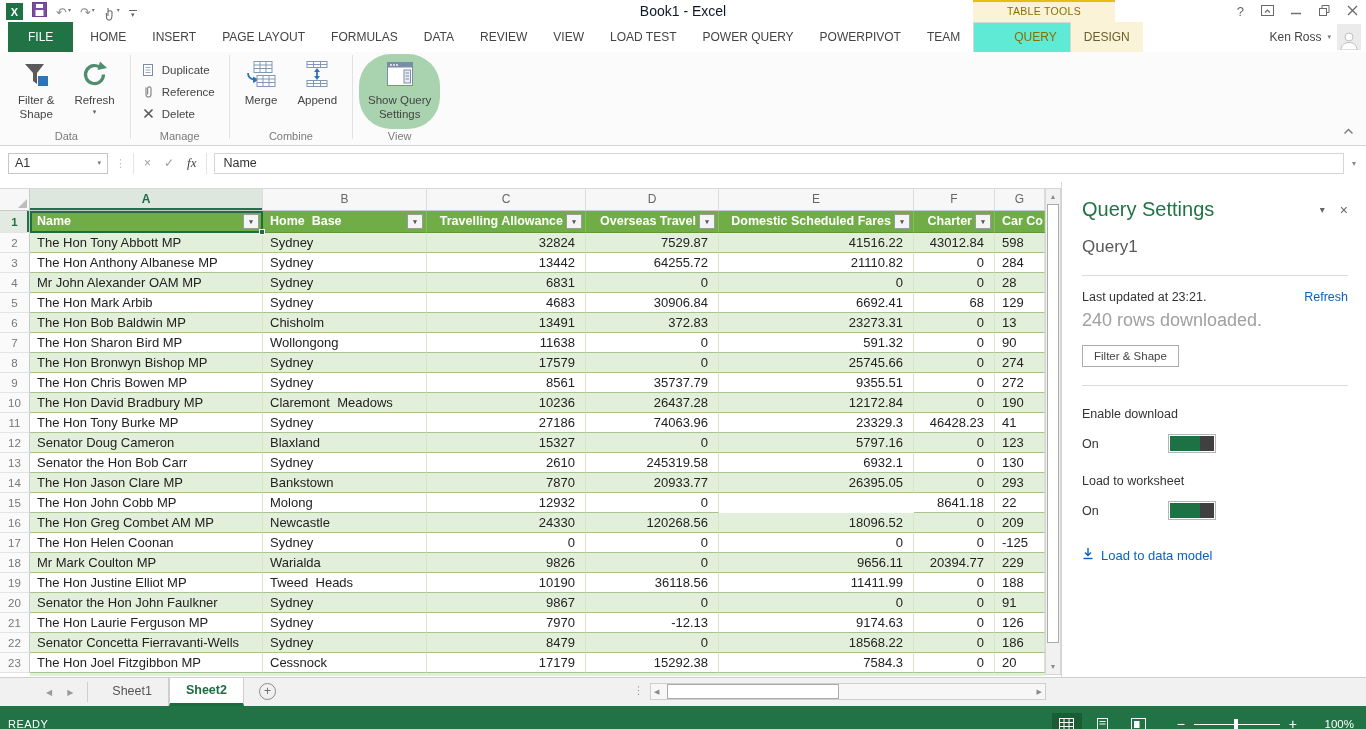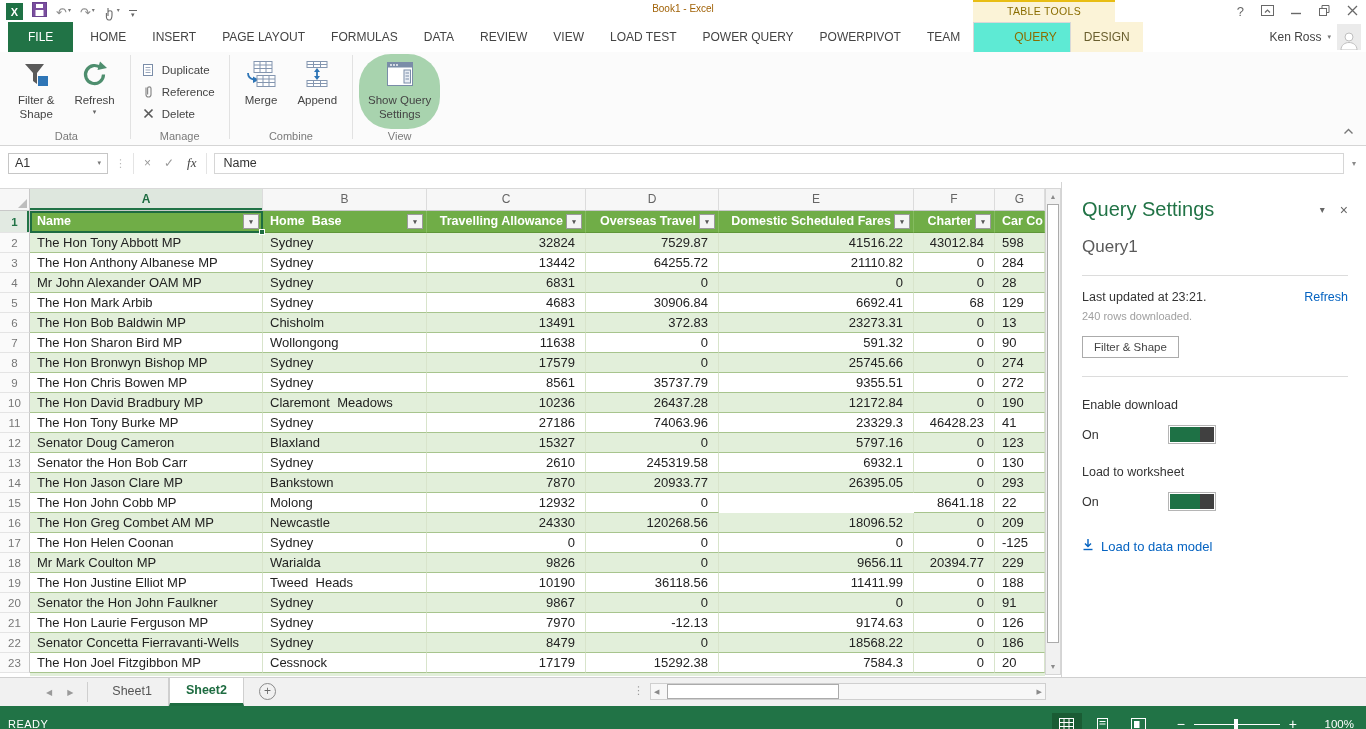--- a/index.html
+++ b/index.html
@@ -9,21 +9,21 @@
 
   
   .titlebar{position:absolute;top:0;left:0;right:0;height:22px;background:#fff;}
   .qat{position:absolute;left:6px;top:2px;display:flex;align-items:center;gap:9px;}
   .xl-logo{width:17px;height:17px;background:#1E7145;color:#fff;font-size:11px;font-weight:bold;
            display:inline-flex;align-items:center;justify-content:center;}
   .qi{color:#8E8E8E;font-size:13px;line-height:17px;display:inline-flex;align-items:flex-end;gap:1px;}
   .qcaret{font-size:6px;color:#777;padding-bottom:2px;}
   .qmore{display:inline-block;text-align:center;color:#666;font-size:7px;line-height:4px;padding-top:4px;}
   .qbar{display:block;width:8px;height:1px;background:#666;margin:0 auto 2px;}
-  .win-title{position:absolute;left:0;right:0;top:3px;text-align:center;font-size:10px;color:#a16207;pointer-events:none;}
+  .win-title{position:absolute;left:0;right:0;top:3px;text-align:center;font-size:14px;color:#0f172a;pointer-events:none;}
   .ctx-head{position:absolute;top:0;height:22px;background:#FBF3D7;border-top:2px solid #E8BD13;
             text-align:center;font-size:10.5px;color:#8A6D00;line-height:18px;letter-spacing:.3px;}
   .winctl{position:absolute;right:8px;top:0;height:22px;display:flex;align-items:center;gap:17px;color:#686868;}
   .wc-help{font-size:13px;}
 
   
   .tabrow{position:absolute;top:22px;left:0;right:0;height:30px;background:#fff;}
   .tab-strip{display:flex;height:100%;align-items:stretch;padding-left:8px;}
   .tab{padding:0 13px;line-height:30px;font-size:12px;color:#444;white-space:nowrap;}
   .tab.t-file{background:#217346;color:#fff;padding:0 20px;margin-right:4px;}
@@ -102,21 +102,21 @@
   #pane{position:absolute;left:1061px;top:182px;width:305px;height:495px;background:#fff;
         border-left:1px solid #D4D4D4;padding:0 18px 0 20px;}
   .pane-head{margin-top:16px;display:flex;align-items:center;}
   .pane-title{flex:1;font-size:20px;color:#217346;}
   .pane-caret{color:#666;font-size:10px;margin-right:15px;}
   .pane-close{color:#666;font-size:14px;}
   .pane-query{margin-top:16px;font-size:17px;color:#595959;}
   .pane-hr{border:none;border-top:1px solid #DCDCDC;margin:18px 0 0;}
   .pane-row{display:flex;justify-content:space-between;margin-top:14px;font-size:12.5px;color:#333;}
   .plink{color:#0563C1;cursor:pointer;}
-  .pane-sub{margin-top:6px;font-size:11px;color:#A0A0A0;}
+  .pane-sub{margin-top:6px;font-size:18px;color:#A0A0A0;}
   .pane-btn{margin-top:14px;background:#fff;border:1px solid #ABABAB;padding:4px 11px;font-size:11.5px;
             color:#444;font-family:inherit;}
   .pane-label{margin-top:21px;font-size:12.5px;color:#333;}
   .toggle-row{display:flex;align-items:center;margin-top:13px;}
   .toggle-state{font-size:12.5px;color:#333;width:86px;}
   .toggle{width:48px;height:19px;border:1px solid #B5B5B5;background:#fff;display:flex;padding:1px;}
   .tfill{flex:1;background:#1E7145;}
   .tknob{width:14px;background:#404040;}
   .pane-link-row{display:flex;align-items:center;gap:7px;margin-top:27px;color:#0563C1;font-size:13px;}
 

